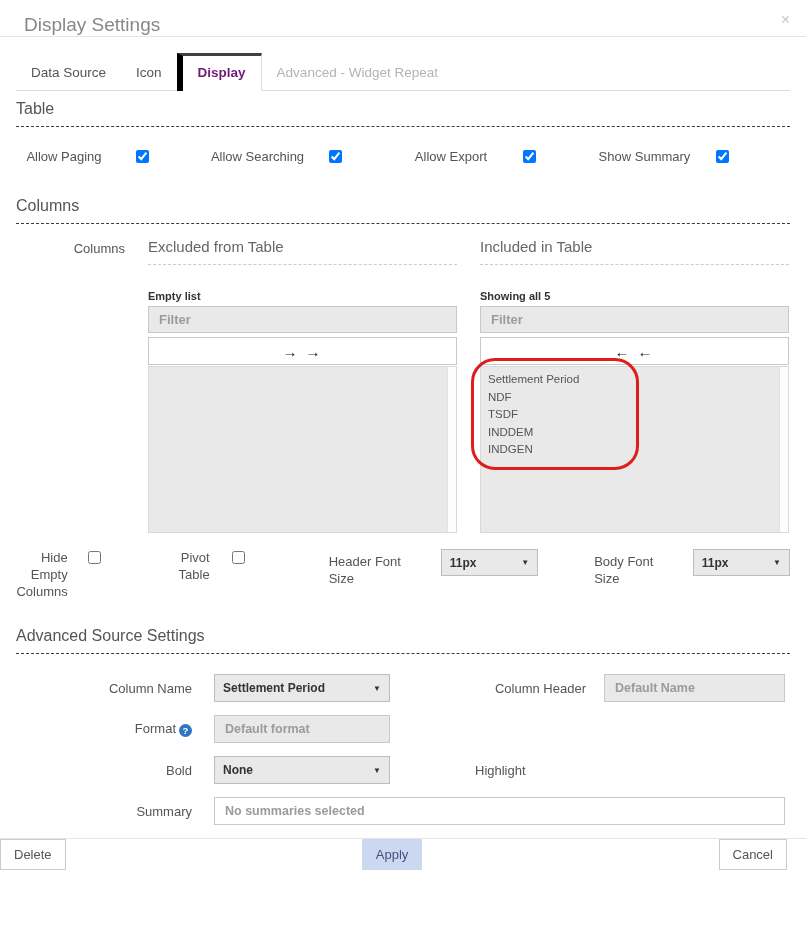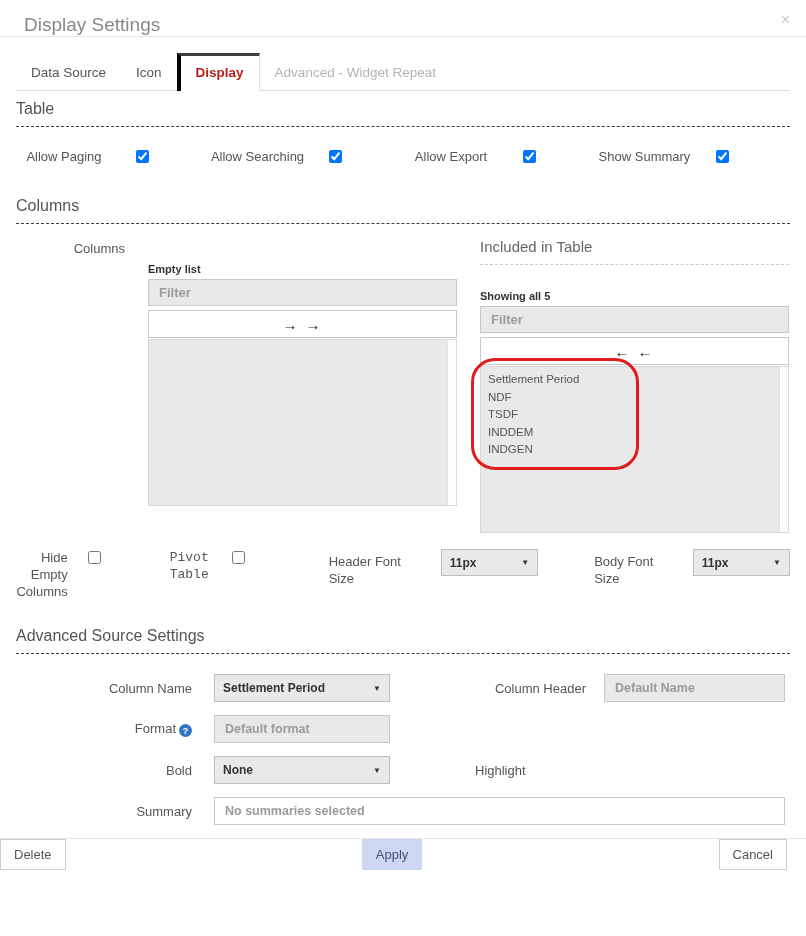--- a/index.html
+++ b/index.html
@@ -9,21 +9,21 @@
   .dialog { width: 806px; height: 817px; background: #fff; display: flex; flex-direction: column; }
 
   
   .dlg-header { position: relative; height: 49px; border-bottom: 1px solid #e5e5e5; padding: 14px 24px 0 24px; }
   .dlg-title { font-size: 19px; font-weight: 400; color: #888; }
   .dlg-close { position: absolute; right: 16px; top: 12px; font-size: 16px; color: #c9c9c9; cursor: pointer; line-height: 1; }
 
   
   .tabs { display: flex; align-items: flex-end; margin: 16px 16px 0 16px; border-bottom: 1px solid #ddd; }
   .tab { padding: 9px 15px 10px 15px; font-size: 13.5px; color: #555; cursor: pointer; position: relative; }
-  .tab.active { font-weight: bold; color: #b91c1c; border-top: 3px solid #3f3f3f; border-left: 4px solid #000000; border-right: 1px solid #ddd; background: #fff; margin-bottom: -1px; padding-bottom: 11px; }
+  .tab.active { font-weight: bold; color: #701a75; border-top: 3px solid #3f3f3f; border-left: 6px solid #000000; border-right: 1px solid #ddd; background: #fff; margin-bottom: -1px; padding-bottom: 11px; }
   .tab.disabled { color: #b3b3b3; }
 
   .content { padding: 0 16px; flex: 1; }
 
   .section-title { font-size: 16px; font-weight: 400; color: #555; padding: 9px 0 8px 0; }
   .dashed { border-bottom: 1px dashed #3c3c3c; }
 
   
   .check-row { display: flex; padding: 22px 0 24px 0; }
   .check-group { width: 25%; display: flex; align-items: center; }
@@ -46,21 +46,21 @@
   .list-box { width: 100%; height: 167px; background: #e9e9e9; border: 1px solid #d8d8d8; position: relative; overflow: hidden; padding: 4px 0 0 0; }
   .scroll-strip { position: absolute; top: 0; right: 0; width: 9px; height: 100%; background: #fdfdfd; border-left: 1px solid #e2e2e2; }
   .list-item { font-size: 11.5px; color: #555; padding: 1px 7px; line-height: 15.5px; cursor: pointer; }
   .annotation-circle { position: absolute; left: -9px; top: -8px; width: 168px; height: 112px; border: 3px solid #e01d1d; border-radius: 24px; pointer-events: none; }
 
   
   .options-row { display: flex; align-items: flex-start; padding: 16px 0 18px 0; }
   .opt-label { font-size: 13px; color: #555; line-height: 17px; }
   .ol-1 { width: 58px; text-align: right; margin-left: 0; }
   .cb-1 { margin-left: 20px; margin-top: 2px; }
-  .ol-2 { width: 46px; text-align: center; margin-left: 68px; font-family: Liberation Mono, monospace; }
+  .ol-2 { width: 46px; text-align: right; margin-left: 68px; }
   .cb-2 { margin-left: 22px; margin-top: 2px; }
   .ol-3 { margin-left: 84px; margin-top: 4px; }
   .sel-3 { margin-left: 22px; }
   .ol-4 { margin-left: 56px; margin-top: 4px; }
   .sel-4 { margin-left: 20px; }
 
   .fake-select { width: 107px; height: 27px; background: #e9e9e9; border: 1px solid #bdbdbd; display: flex; align-items: center;
                  padding: 12px 8px; cursor: pointer; }
   .fake-select .sel-value { flex: 1; font-size: 12px; font-weight: bold; color: #333; }
   .fake-select .sel-caret { font-size: 8px; color: #333; }
@@ -127,20 +127,21 @@
     </div>
 
     <div class="section-title">Columns</div>
     <div class="dashed"></div>
 
     <div class="columns-row">
       <div class="columns-row-label">Columns</div>
       <div class="dual-list">
 
         <div class="panel">
+          <div class="panel-title">Excluded from Table</div>
           <div class="panel-status">Empty list</div>
           <input class="filter-input" placeholder="Filter" style="">
           <div class="move-btn">
             <span>→ →</span>
           </div>
           <div class="list-wrap">
             <div class="list-box">
               <div class="scroll-strip"></div>
             </div>
           </div>

